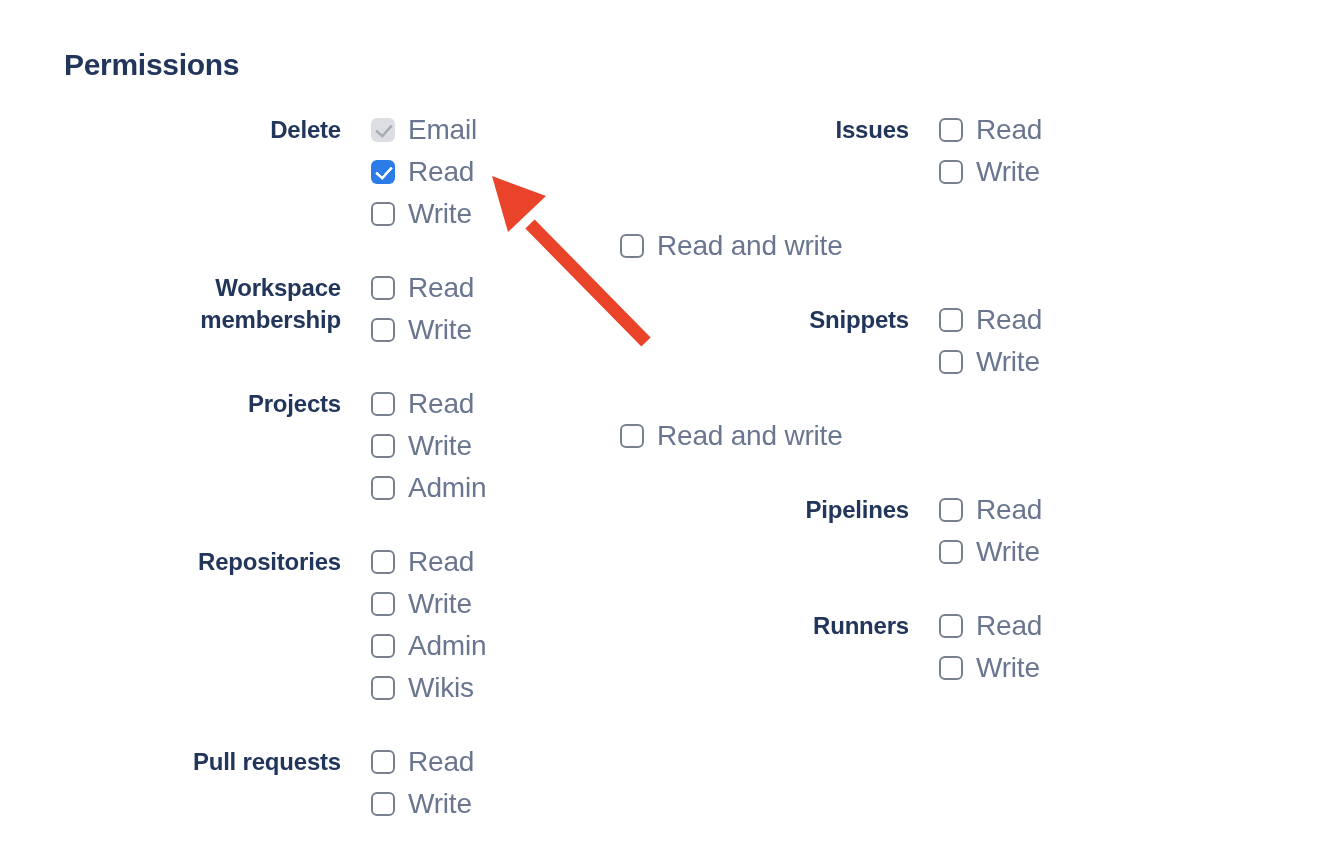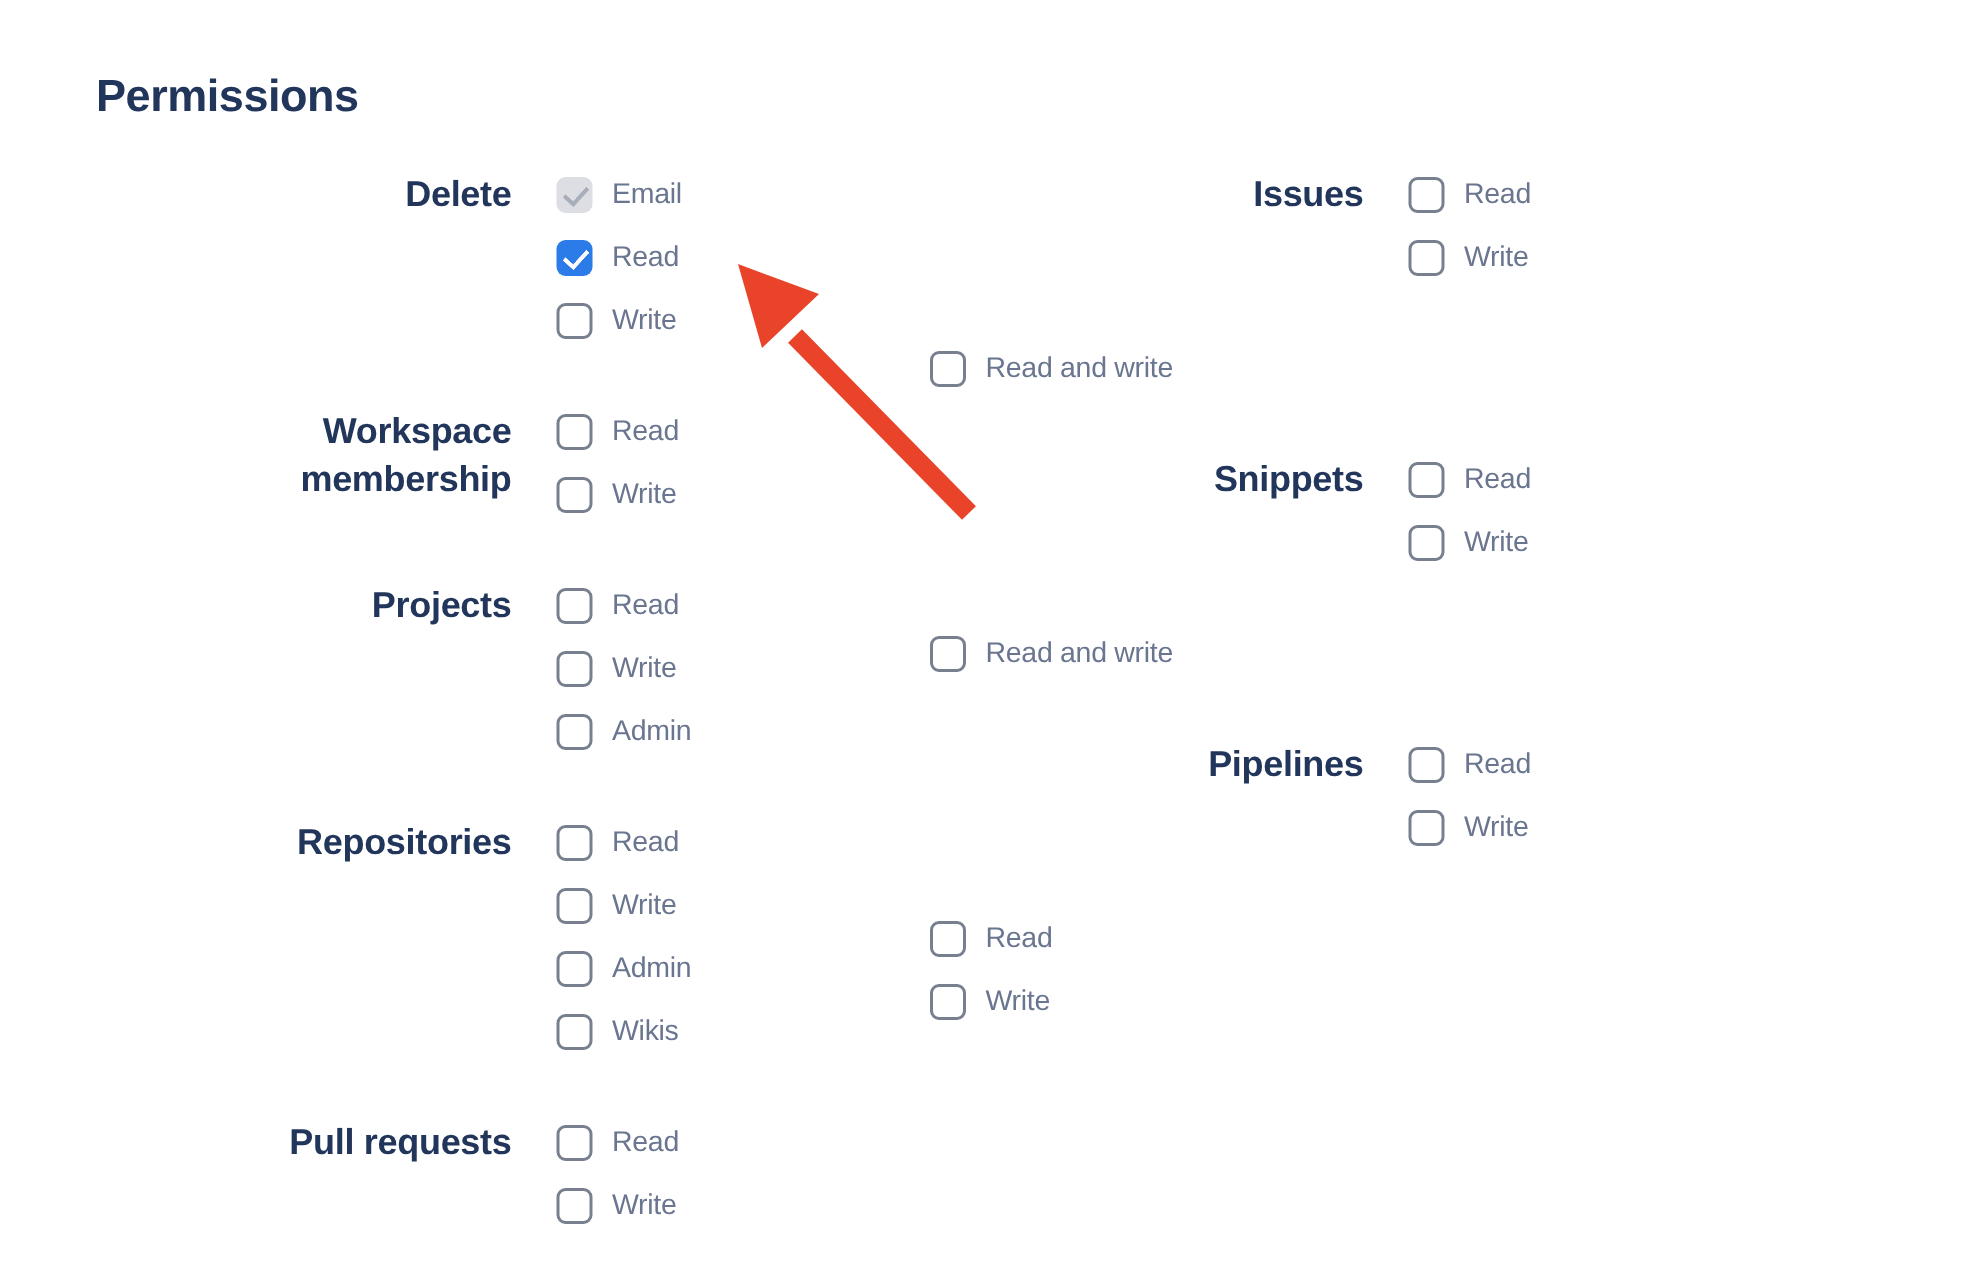--- a/index.html
+++ b/index.html
@@ -94,21 +94,21 @@
     border: solid #ffffff;
     border-width: 0 3px 3px 0;
     border-radius: 1px;
     transform: rotate(42deg);
   }
   .checkbox.checked-disabled .check-mark {
     border-color: var(--checkbox-disabled-check, #A9AFBA);
   }
   .option-label {
     margin-left: 13px;
-    font-size: 19px;
+    font-size: 28px;
     letter-spacing: -0.2px;
     color: var(--slate, #6A7590);
     cursor: pointer;
     text-align: center;
   }
   .option.disabled .option-label {
     cursor: default;
   }
   .arrow-overlay {
     position: absolute;
@@ -286,20 +286,21 @@
 
   <div class="option">
     <span class="checkbox unchecked"></span>
     <span class="option-label">Write</span>
   </div>
 
 </div>
   </div>
 
   <div class="group">
+    <div class="group-label">Runners</div>
     <div class="options">
   <div class="option">
     <span class="checkbox unchecked"></span>
     <span class="option-label">Read</span>
   </div>
 
   <div class="option">
     <span class="checkbox unchecked"></span>
     <span class="option-label">Write</span>
   </div>

